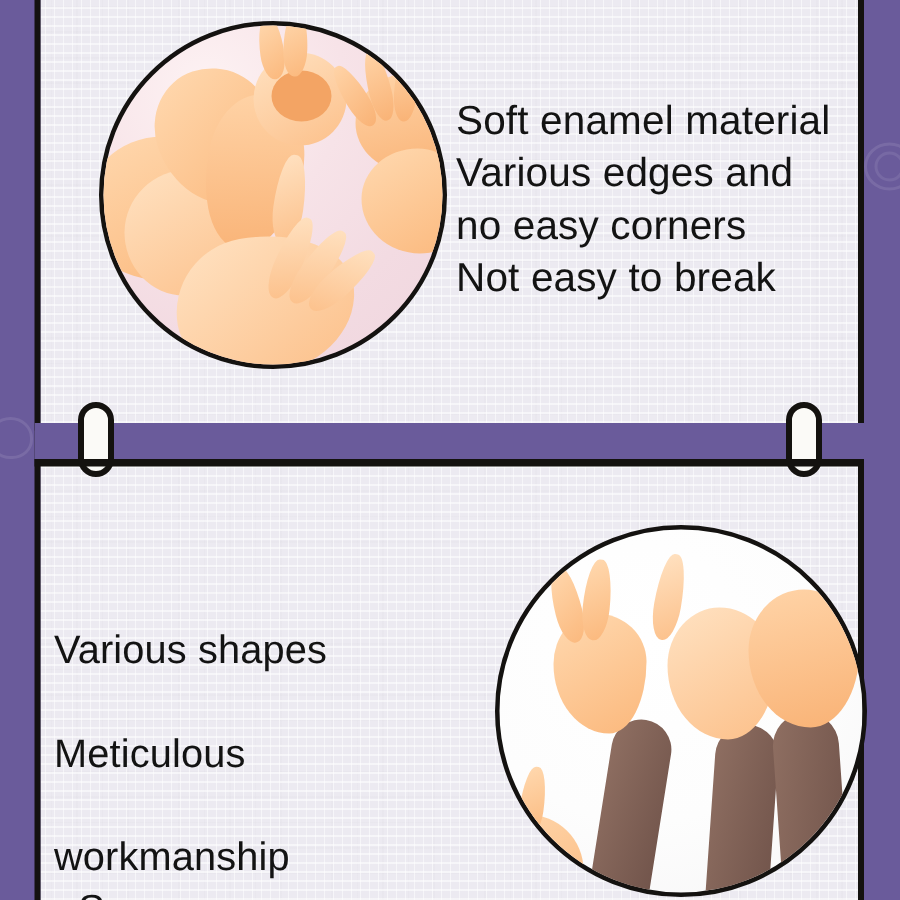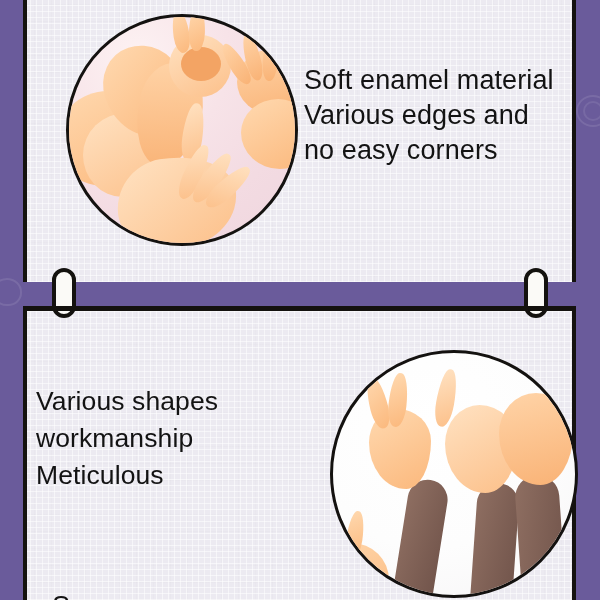--- a/index.html
+++ b/index.html
@@ -73,21 +73,21 @@
   .finger{position:absolute;border-radius:45% 45% 48% 48%/60% 60% 40% 40%;}
   .arm{position:absolute;border-radius:28px;background:linear-gradient(100deg,#8f6f62,#6f5249);}
 
   
   .txt{position:absolute;color:#131313;}
   .txt .line{
     font-size:27px;line-height:35px;letter-spacing:.1px;white-space:nowrap;
   }
   #text-top{left:304px;top:63px;}
   #text-bottom{left:36px;top:383px;}
-  #text-bottom .line{font-size:26.5px;line-height:37px;}
+  #text-bottom .line{font-size:26.5px;line-height:37px;margin-top:32px;}
   #text-cut{
     position:absolute;left:52px;top:589px;font-size:27px;line-height:35px;
     color:#131313;overflow:hidden;height:11px;
   }
 </style>
 </head>
 <body>
 
 <div id="page">
 
@@ -121,20 +121,21 @@
     <div class="blob sk2" style="left:48px;top:140px;width:120px;height:92px;border-radius:42% 58% 50% 50%/54% 46% 54% 46%;transform:rotate(-10deg);"></div>
     <div class="finger sk2" style="left:116px;top:126px;width:18px;height:58px;transform:rotate(24deg);"></div>
     <div class="finger sk2" style="left:134px;top:132px;width:18px;height:58px;transform:rotate(36deg);"></div>
     <div class="finger sk2" style="left:150px;top:142px;width:18px;height:56px;transform:rotate(48deg);"></div>
   </div>
 
   <div class="txt" id="text-top">
     <div class="line">Soft enamel material</div>
     <div class="line">Various edges and</div>
     <div class="line">no easy corners</div>
+    <div class="line">Not easy to break</div>
   </div>
 
   <div class="divider"></div>
   <div class="pill p-left"></div>
   <div class="pill p-right"></div>
 
   <div class="panel panel-bottom"></div>
 
   <div class="photo photo-bottom">
 
@@ -149,19 +150,19 @@
 
     <div class="arm" style="left:186px;top:122px;width:44px;height:150px;transform:rotate(-4deg);"></div>
     <div class="blob sk3" style="left:166px;top:40px;width:74px;height:92px;border-radius:50% 50% 44% 56%/44% 44% 56% 56%;"></div>
 
     <div class="blob sk1" style="left:-16px;top:190px;width:72px;height:74px;border-radius:48% 52% 46% 54%/50% 50% 50% 50%;"></div>
     <div class="finger sk1" style="left:14px;top:158px;width:16px;height:48px;transform:rotate(8deg);"></div>
   </div>
 
   <div class="txt" id="text-bottom">
     <div class="line">Various shapes</div>
+    <div class="line">Meticulous</div>
     <div class="line">workmanship</div>
-    <div class="line">Meticulous</div>
   </div>
 
   <div id="text-cut">S</div>
 
 </div>
 
 </body></html>

